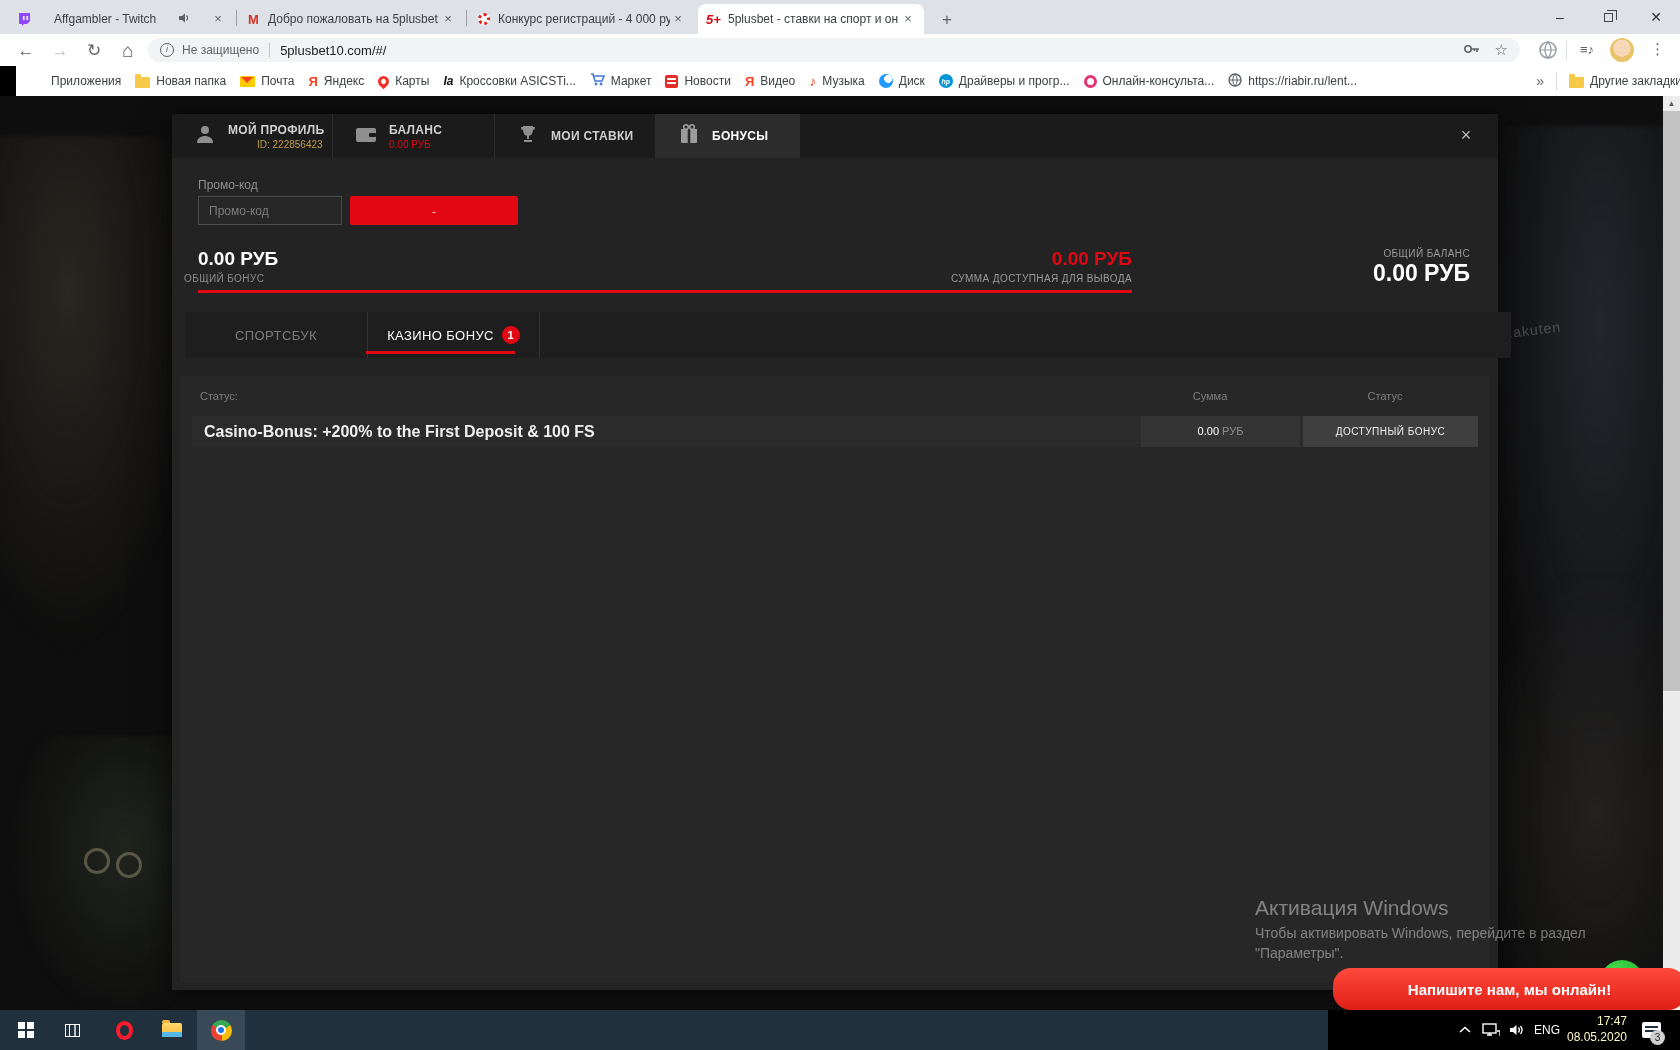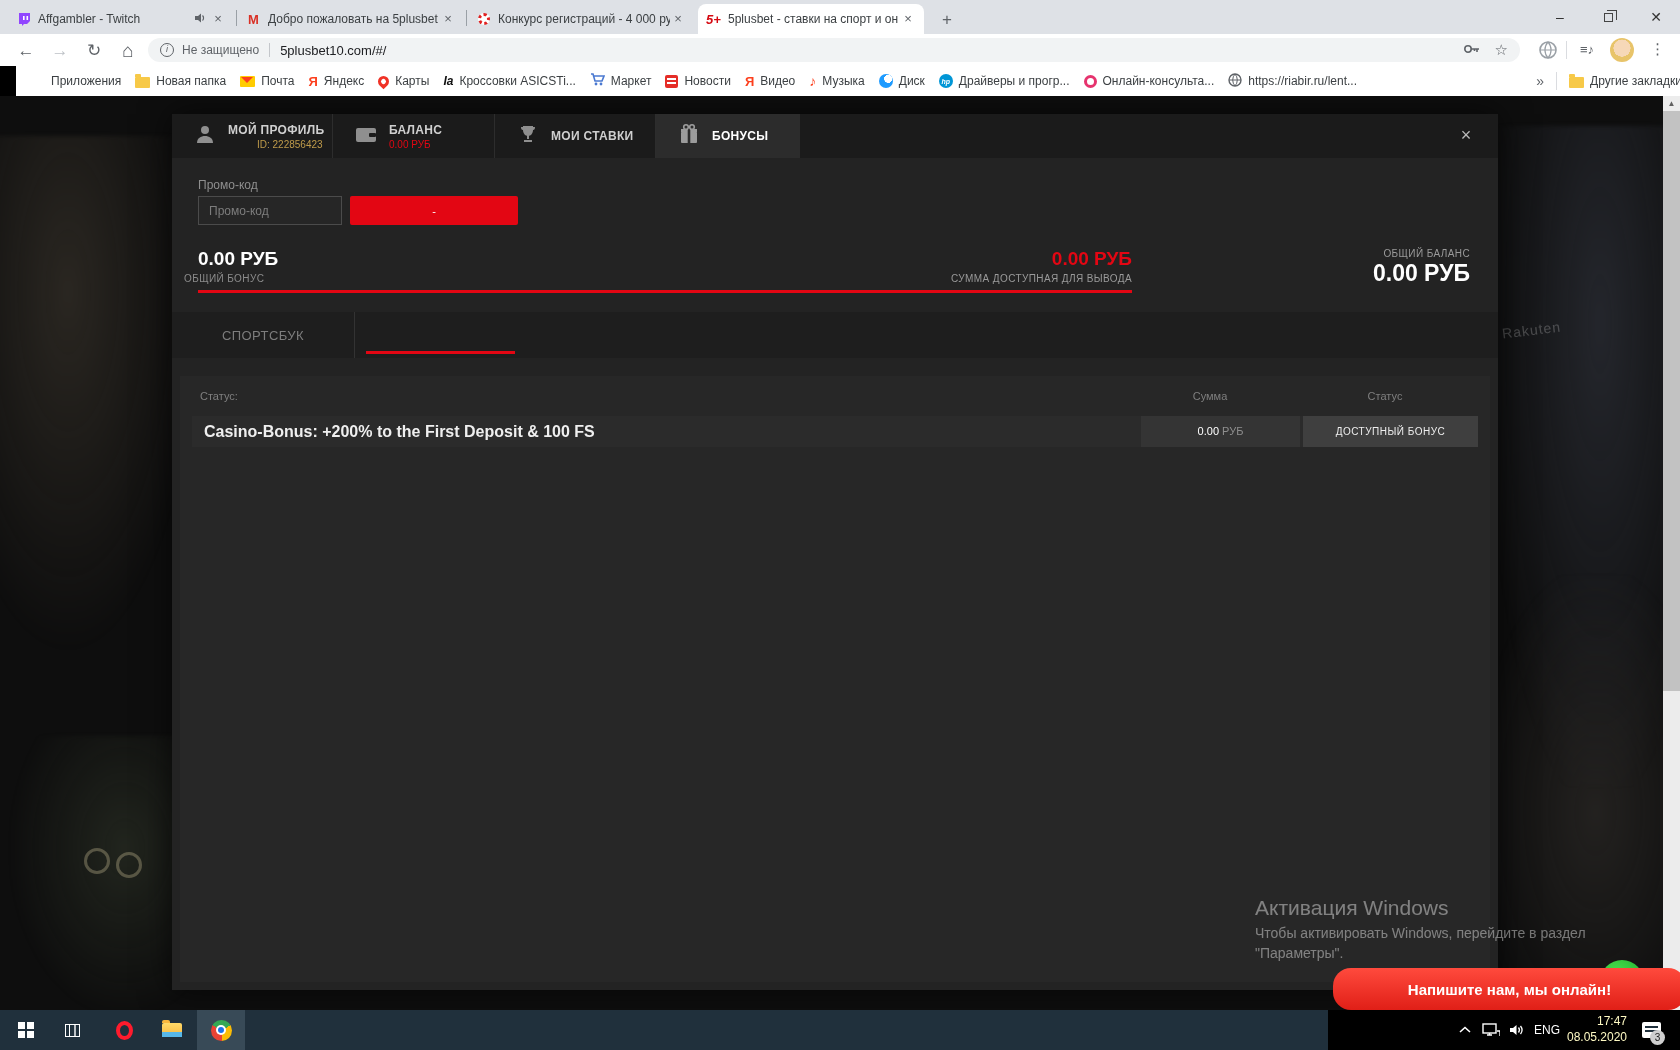--- a/index.html
+++ b/index.html
@@ -110,21 +110,21 @@
   .sum-wd-val { position:absolute; left:660px; top:134px; width:300px; text-align:right;
                 font-size:19px; font-weight:bold; color:#e30613; }
   .sum-wd-lab { position:absolute; left:660px; top:159px; width:300px; text-align:right;
                 font-size:10px; color:#9a9a9a; letter-spacing:0.4px; }
   .redline { position:absolute; left:26px; top:176px; width:934px; height:3px; background:#e30613; }
   .sum-total-lab { position:absolute; left:998px; top:134px; width:300px; text-align:right;
                    font-size:10px; color:#9a9a9a; letter-spacing:0.4px; }
   .sum-total-val { position:absolute; left:998px; top:146px; width:300px; text-align:right;
                    font-size:23px; font-weight:bold; color:#fff; }
 
-  .subtabs { position:absolute; left:0; top:198px; width:100%; height:46px; background:#1e1e1e; }
+  .subtabs { position:absolute; left:13px; top:198px; width:100%; height:46px; background:#1e1e1e; }
   .subtab { position:absolute; top:0; height:46px; display:flex; align-items:center; justify-content:center;
             gap:8px; font-size:13px; letter-spacing:0.4px; border-right:1px solid #333; }
   .subtab.inactive { color:#7d7d7d; }
   .subtab.active { color:#fff; }
   .badge1 { width:18px; height:18px; border-radius:50%; background:#e30613; color:#fff; font-size:11px;
             display:flex; align-items:center; justify-content:center; font-weight:bold; }
   .subtab-underline { position:absolute; left:194px; top:237px; width:149px; height:3px; background:#e30613; }
 
   .btable { position:absolute; left:8px; top:262px; width:1310px; height:606px; background:#272727; }
   .th { position:absolute; top:14px; font-size:11px; color:#7f7f7f; }
@@ -173,21 +173,21 @@
   .notif-badge { position:absolute; left:1650px; top:1030px; width:15px; height:15px; border-radius:50%;
                  background:#cfcfcf; color:#1b1b1b; font-size:10px; text-align:center; line-height:15px; z-index:2; }
 </style>
 </head>
 <body>
 
 <div class="screen">
 
   <div class="tabstrip">
 
-    <div class="tab" style="left:8px;">
+    <div class="tab" style="left:8px;gap:16px;">
       <span class="bmicon">
         <svg width="14" height="14">
             <path d="M2 1h11v8l-3 3H7l-2 2v-2H2z" fill="#9146ff"></path>
             <rect x="6" y="4" width="1.6" height="4" fill="#fff"></rect>
             <rect x="9.5" y="4" width="1.6" height="4" fill="#fff"></rect>
           </svg>
       </span>
       <span class="title">Affgambler - Twitch</span>
       <span style="margin-right:4px;">
         <svg width="12" height="12">
@@ -424,20 +424,24 @@
       <div class="sum-wd-val">0.00 РУБ</div>
       <div class="sum-wd-lab">СУММА ДОСТУПНАЯ ДЛЯ ВЫВОДА</div>
       <div class="redline"></div>
       <div class="sum-total-lab">ОБЩИЙ БАЛАНС</div>
       <div class="sum-total-val">0.00 РУБ</div>
 
       <div class="subtabs">
         <div class="subtab inactive" style="left:0;width:183px;">
           <span>СПОРТСБУК</span>
         </div>
+        <div class="subtab active" style="left:183px;width:172px;">
+          <span>КАЗИНО БОНУС</span>
+          <span class="badge1">1</span>
+        </div>
       </div>
       <div class="subtab-underline"></div>
 
       <div class="btable">
         <div class="th" style="left:20px;">Статус:</div>
         <div class="th" style="left:940px;width:180px;text-align:center;">Сумма</div>
         <div class="th" style="left:1120px;width:170px;text-align:center;">Статус</div>
 
         <div class="trow">
           <div class="trow-name">Casino-Bonus: +200% to the First Deposit &amp; 100 FS</div>

